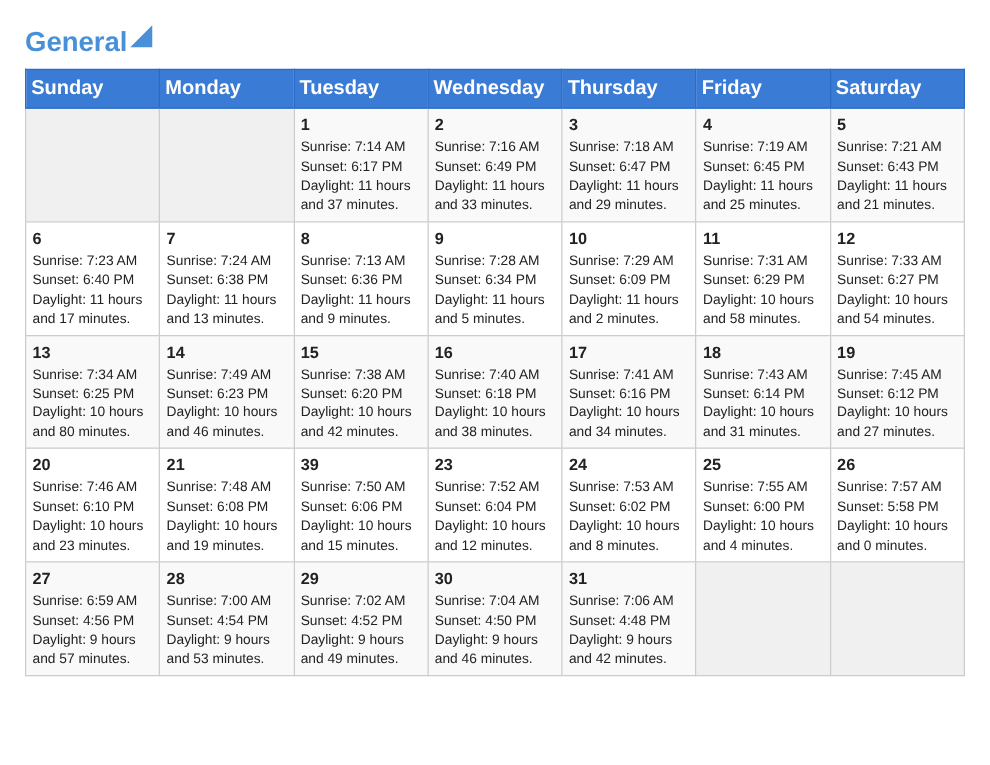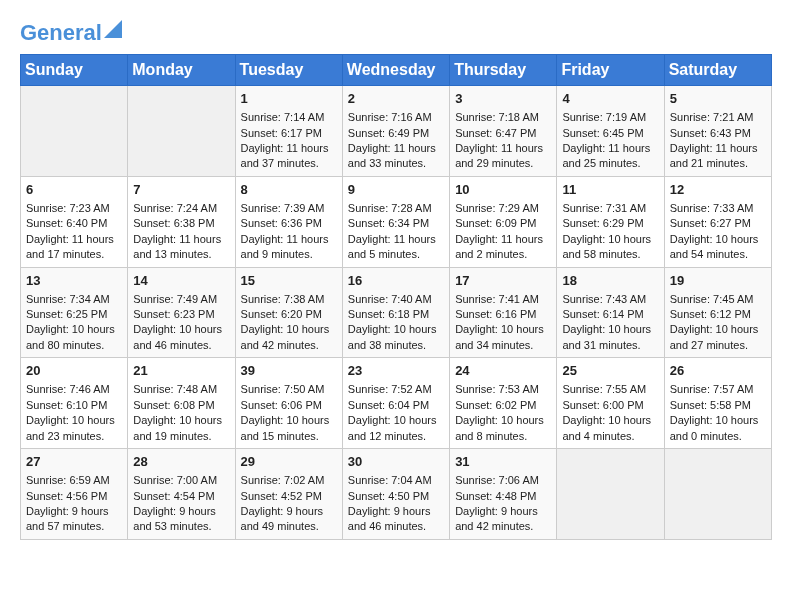--- a/index.html
+++ b/index.html
@@ -157,21 +157,21 @@
           <div>Daylight: 11 hours and 17 minutes.</div>
         </td>
         <td>
           <span class="day-num">7</span>
           <div>Sunrise: 7:24 AM</div>
           <div>Sunset: 6:38 PM</div>
           <div>Daylight: 11 hours and 13 minutes.</div>
         </td>
         <td>
           <span class="day-num">8</span>
-          <div>Sunrise: 7:39 AM</div>
+          <div>Sunrise: 7:13 AM</div>
           <div>Sunset: 6:36 PM</div>
           <div>Daylight: 11 hours and 9 minutes.</div>
         </td>
         <td>
           <span class="day-num">9</span>
           <div>Sunrise: 7:28 AM</div>
           <div>Sunset: 6:34 PM</div>
           <div>Daylight: 11 hours and 5 minutes.</div>
         </td>
         <td>

